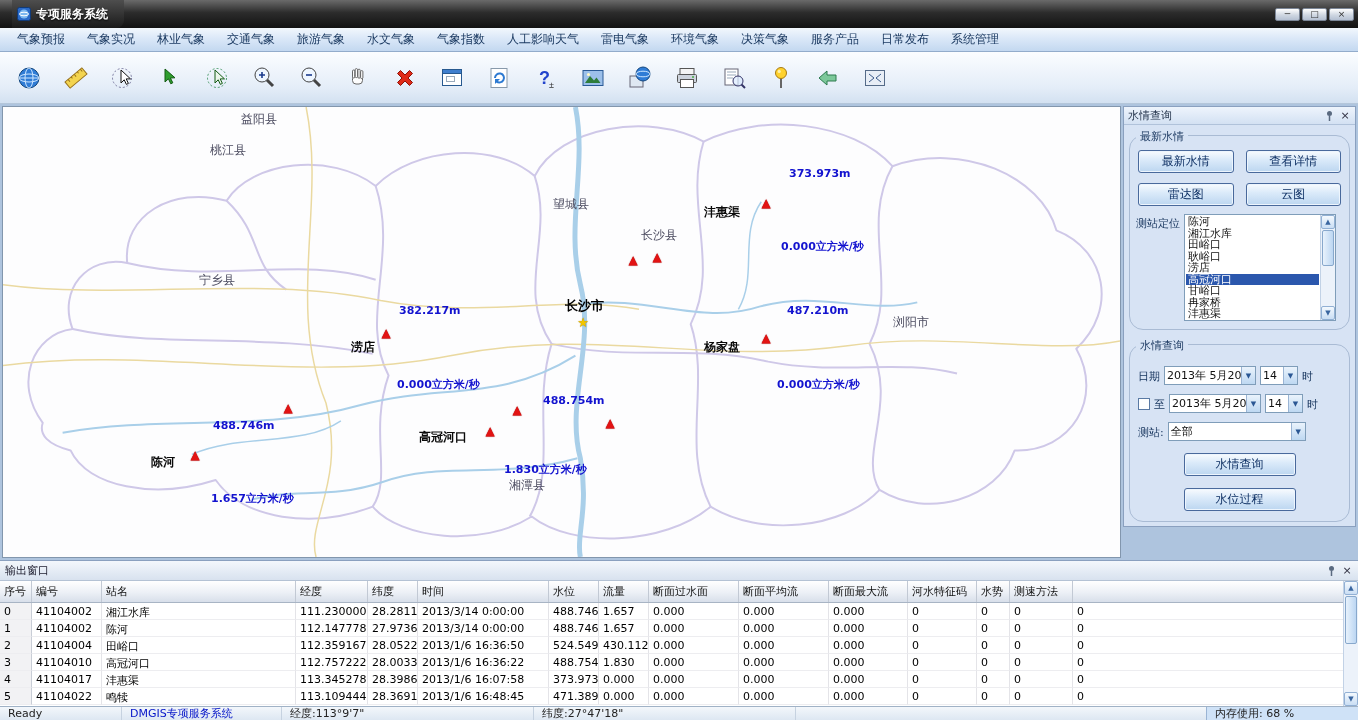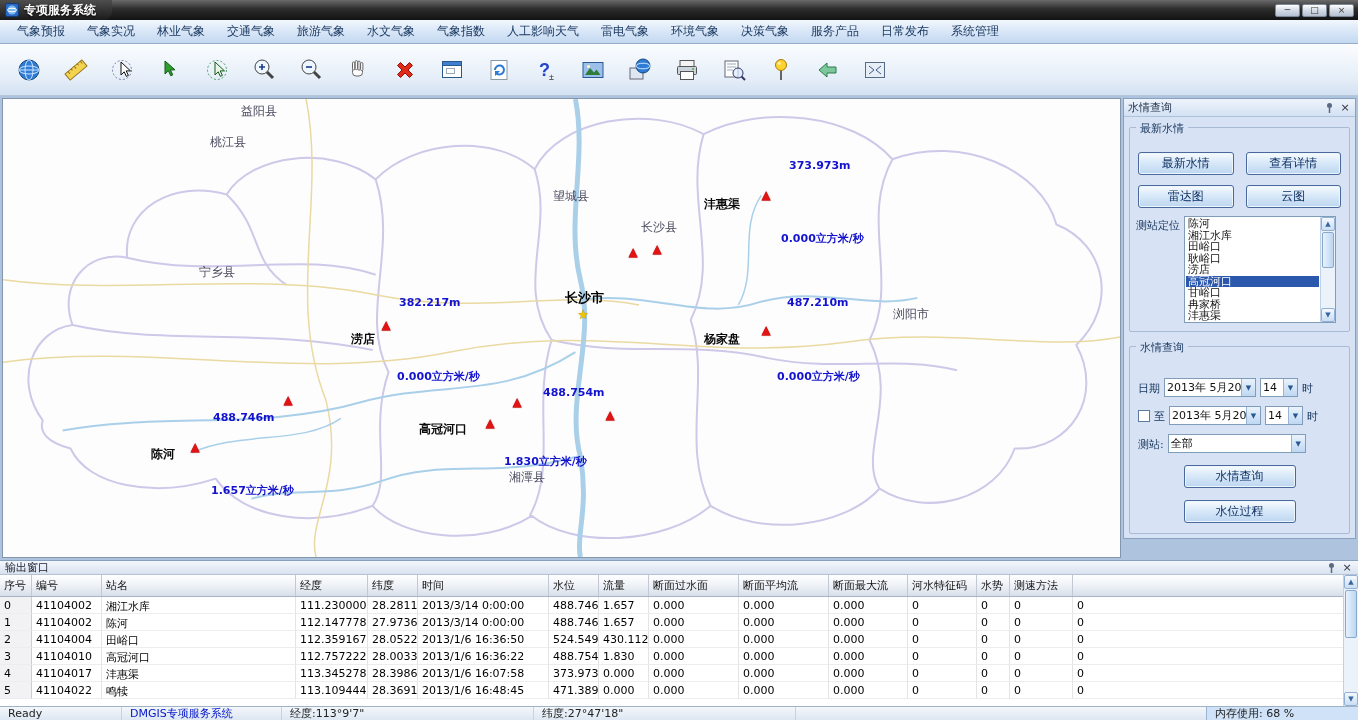--- a/index.html
+++ b/index.html
@@ -1,21 +1,21 @@
 <!DOCTYPE html>
 <html><head>
 <meta charset="utf-8">
 <style>
 *{margin:0;padding:0;box-sizing:border-box}
 html,body{width:1358px;height:720px;overflow:hidden}
 body{font-family:"DejaVu Sans","Liberation Sans",sans-serif;background:#aec4de}
 .app{width:1358px;height:720px;display:flex;flex-direction:column}
 
 
-.titlebar{height:20px;flex:none;background:linear-gradient(#6a6a6a,#2c2c2c 45%,#121212);display:flex;justify-content:space-between;align-items:center;padding:0 4px 0 0}
+.titlebar{height:28px;flex:none;background:linear-gradient(#6a6a6a,#2c2c2c 45%,#121212);display:flex;justify-content:space-between;align-items:center;padding:0 4px 0 12px}
 .tb-left{display:flex;align-items:center;gap:5px;background:linear-gradient(#4e4e4e,#1a1a1a);border-radius:0 0 8px 0;padding:1px 16px 1px 5px;height:100%}
 .tb-title{color:#fff;font-size:12px;font-weight:bold;text-shadow:0 1px 2px #000;white-space:nowrap}
 .tb-btns{display:flex;gap:2px}
 .wbtn{width:25px;height:13px;background:linear-gradient(#fefefe,#cfd7e2 55%,#b4c0d2);border:1px solid #7c8798;border-radius:2px;font-size:9px;line-height:11px;text-align:center;color:#333;cursor:default}
 
 
 .menubar{height:24px;flex:none;display:flex;align-items:center;background:linear-gradient(#f2f7fd,#dbe8f8 45%,#c3d8f0);border-bottom:1px solid #93accb;padding:0 6px}
 .menu-item{padding:6px 11px;font-size:12px;color:#17365e;white-space:nowrap;cursor:default}
 
 
@@ -32,21 +32,21 @@
 .measure-label{position:absolute;font-size:11px;font-weight:bold;color:#1313cf;white-space:nowrap}
 .marker{position:absolute;font-size:12px;line-height:12px;color:#e21313;transform:translate(-50%,-60%);text-shadow:0 0 1px #8a0000;cursor:default}
 .city-label{position:absolute;font-size:13px;font-weight:bold;color:#000;white-space:nowrap}
 .city-star{position:absolute;font-size:13px;color:#f2c500;transform:translate(-50%,-50%);text-shadow:0 0 1px #7c6200}
 
 
 .right-panel{width:233px;flex:none;background:#d7e3f4;border:1px solid #8aa0bf;display:flex;flex-direction:column}
 .panel-title{height:18px;flex:none;display:flex;justify-content:space-between;align-items:center;padding:0 4px;font-size:11px;color:#1c2c44;background:linear-gradient(#eef4fc,#d3e1f3);border-bottom:1px solid #b0c2da}
 .pt-icons{display:flex;gap:4px;align-items:center}
 .closex{font-size:11px;line-height:11px;color:#334;width:12px;text-align:center;cursor:default}
-.group{margin:10px 5px 4px;border:1px solid #a9bbd4;position:relative;padding:22px 6px 8px;border-radius:2px}
+.group{margin:10px 5px 4px;border:1px solid #a9bbd4;position:relative;padding:12px 6px 8px;border-radius:14px}
 .group-label{position:absolute;top:-7px;left:6px;background:#d7e3f4;padding:0 4px;font-size:11px;color:#15335c}
 .btn-grid{display:grid;grid-template-columns:1fr 1fr;gap:10px 12px;padding:2px 2px 4px}
 .xpbtn{height:23px;border:1px solid #49699c;border-radius:3px;background:linear-gradient(#f8fbfe,#dcebfa 40%,#bcd6f0);box-shadow:inset 0 0 0 1px #edf5fd;font-size:12px;color:#0d2f63;font-family:inherit;cursor:default;white-space:nowrap}
 .locate-row{display:flex;margin-top:4px;gap:4px}
 .small-label{font-size:11px;color:#15335c;padding-top:2px;white-space:nowrap}
 .listbox-wrap{position:relative;width:152px;height:107px;flex:none}
 .listbox{width:100%;height:100%;background:#fff;border:1px solid #7f9db9;overflow:hidden;padding:1px 16px 1px 1px}
 .list-item{font-size:11px;line-height:11.5px;padding-left:2px;color:#111;white-space:nowrap;cursor:default}
 .list-item.selected{background:#2b57ad;color:#fff}
 .vscroll{position:absolute;top:1px;right:1px;bottom:1px;width:15px;background:#ecf2fa;border-left:1px solid #c2d2e6;display:flex;flex-direction:column}
@@ -55,21 +55,21 @@
 .spacer{flex:1}
 .qrow{display:flex;align-items:center;gap:4px;margin:9px 2px}
 .combo{display:inline-flex;align-items:center;background:#fff;border:1px solid #7f9db9;height:19px;overflow:hidden;cursor:default}
 .combo-text{flex:1;font-size:11px;padding:0 2px;white-space:nowrap;overflow:hidden;color:#111}
 .combo-btn{width:14px;height:100%;flex:none;background:linear-gradient(#eaf3fc,#bed8f2);border-left:1px solid #9ab4d4;font-size:7px;color:#2a5794;display:flex;align-items:center;justify-content:center}
 .checkbox{width:12px;height:12px;background:#fff;border:1px solid #5a7aa4;flex:none;cursor:default}
 .bigbtn{display:block;width:112px;margin:12px auto 2px}
 
 
 .output{height:146px;flex:none;display:flex;flex-direction:column;border-top:1px solid #8aa0bf;background:#e4ecf6}
-.output-title{height:14px;flex:none;display:flex;justify-content:space-between;align-items:center;padding:0 5px;font-size:11px;color:#223;background:linear-gradient(#f3f7fc,#d8e2ef);border-bottom:1px solid #b4c2d4}
+.output-title{height:20px;flex:none;display:flex;justify-content:space-between;align-items:center;padding:0 5px;font-size:11px;color:#223;background:linear-gradient(#f3f7fc,#d8e2ef);border-bottom:1px solid #b4c2d4}
 .table-wrap{flex:1;position:relative;background:#fff;overflow:hidden;font-size:11px}
 .trow{display:grid;grid-template-columns:32px 70px 194px 72px 50px 131px 50px 50px 90px 90px 79px 69px 33px 63px minmax(60px,1fr)}
 .thead{background:linear-gradient(#fff,#ecf0f6 55%,#d8dfea);border-bottom:1px solid #a8b4c4}
 .th{padding:3px 4px;border-right:1px solid #c2c9d4;color:#111;white-space:nowrap;overflow:hidden;cursor:default}
 .td{padding:2px 4px;border-right:1px solid #e4e4e8;border-bottom:1px solid #ededf0;color:#000;white-space:nowrap;overflow:hidden;height:17px}
 .td.c0{background:#f2f2f4;border-right:1px solid #c8cdd6}
 .out-scroll{top:0;right:0;bottom:0;border-left:1px solid #c2d2e6}
 
 
 .statusbar{height:14px;flex:none;display:flex;align-items:stretch;background:linear-gradient(#f3f7fb,#dde7f2);border-top:1px solid #a0b2c6;font-size:11px;color:#222;overflow:hidden}

